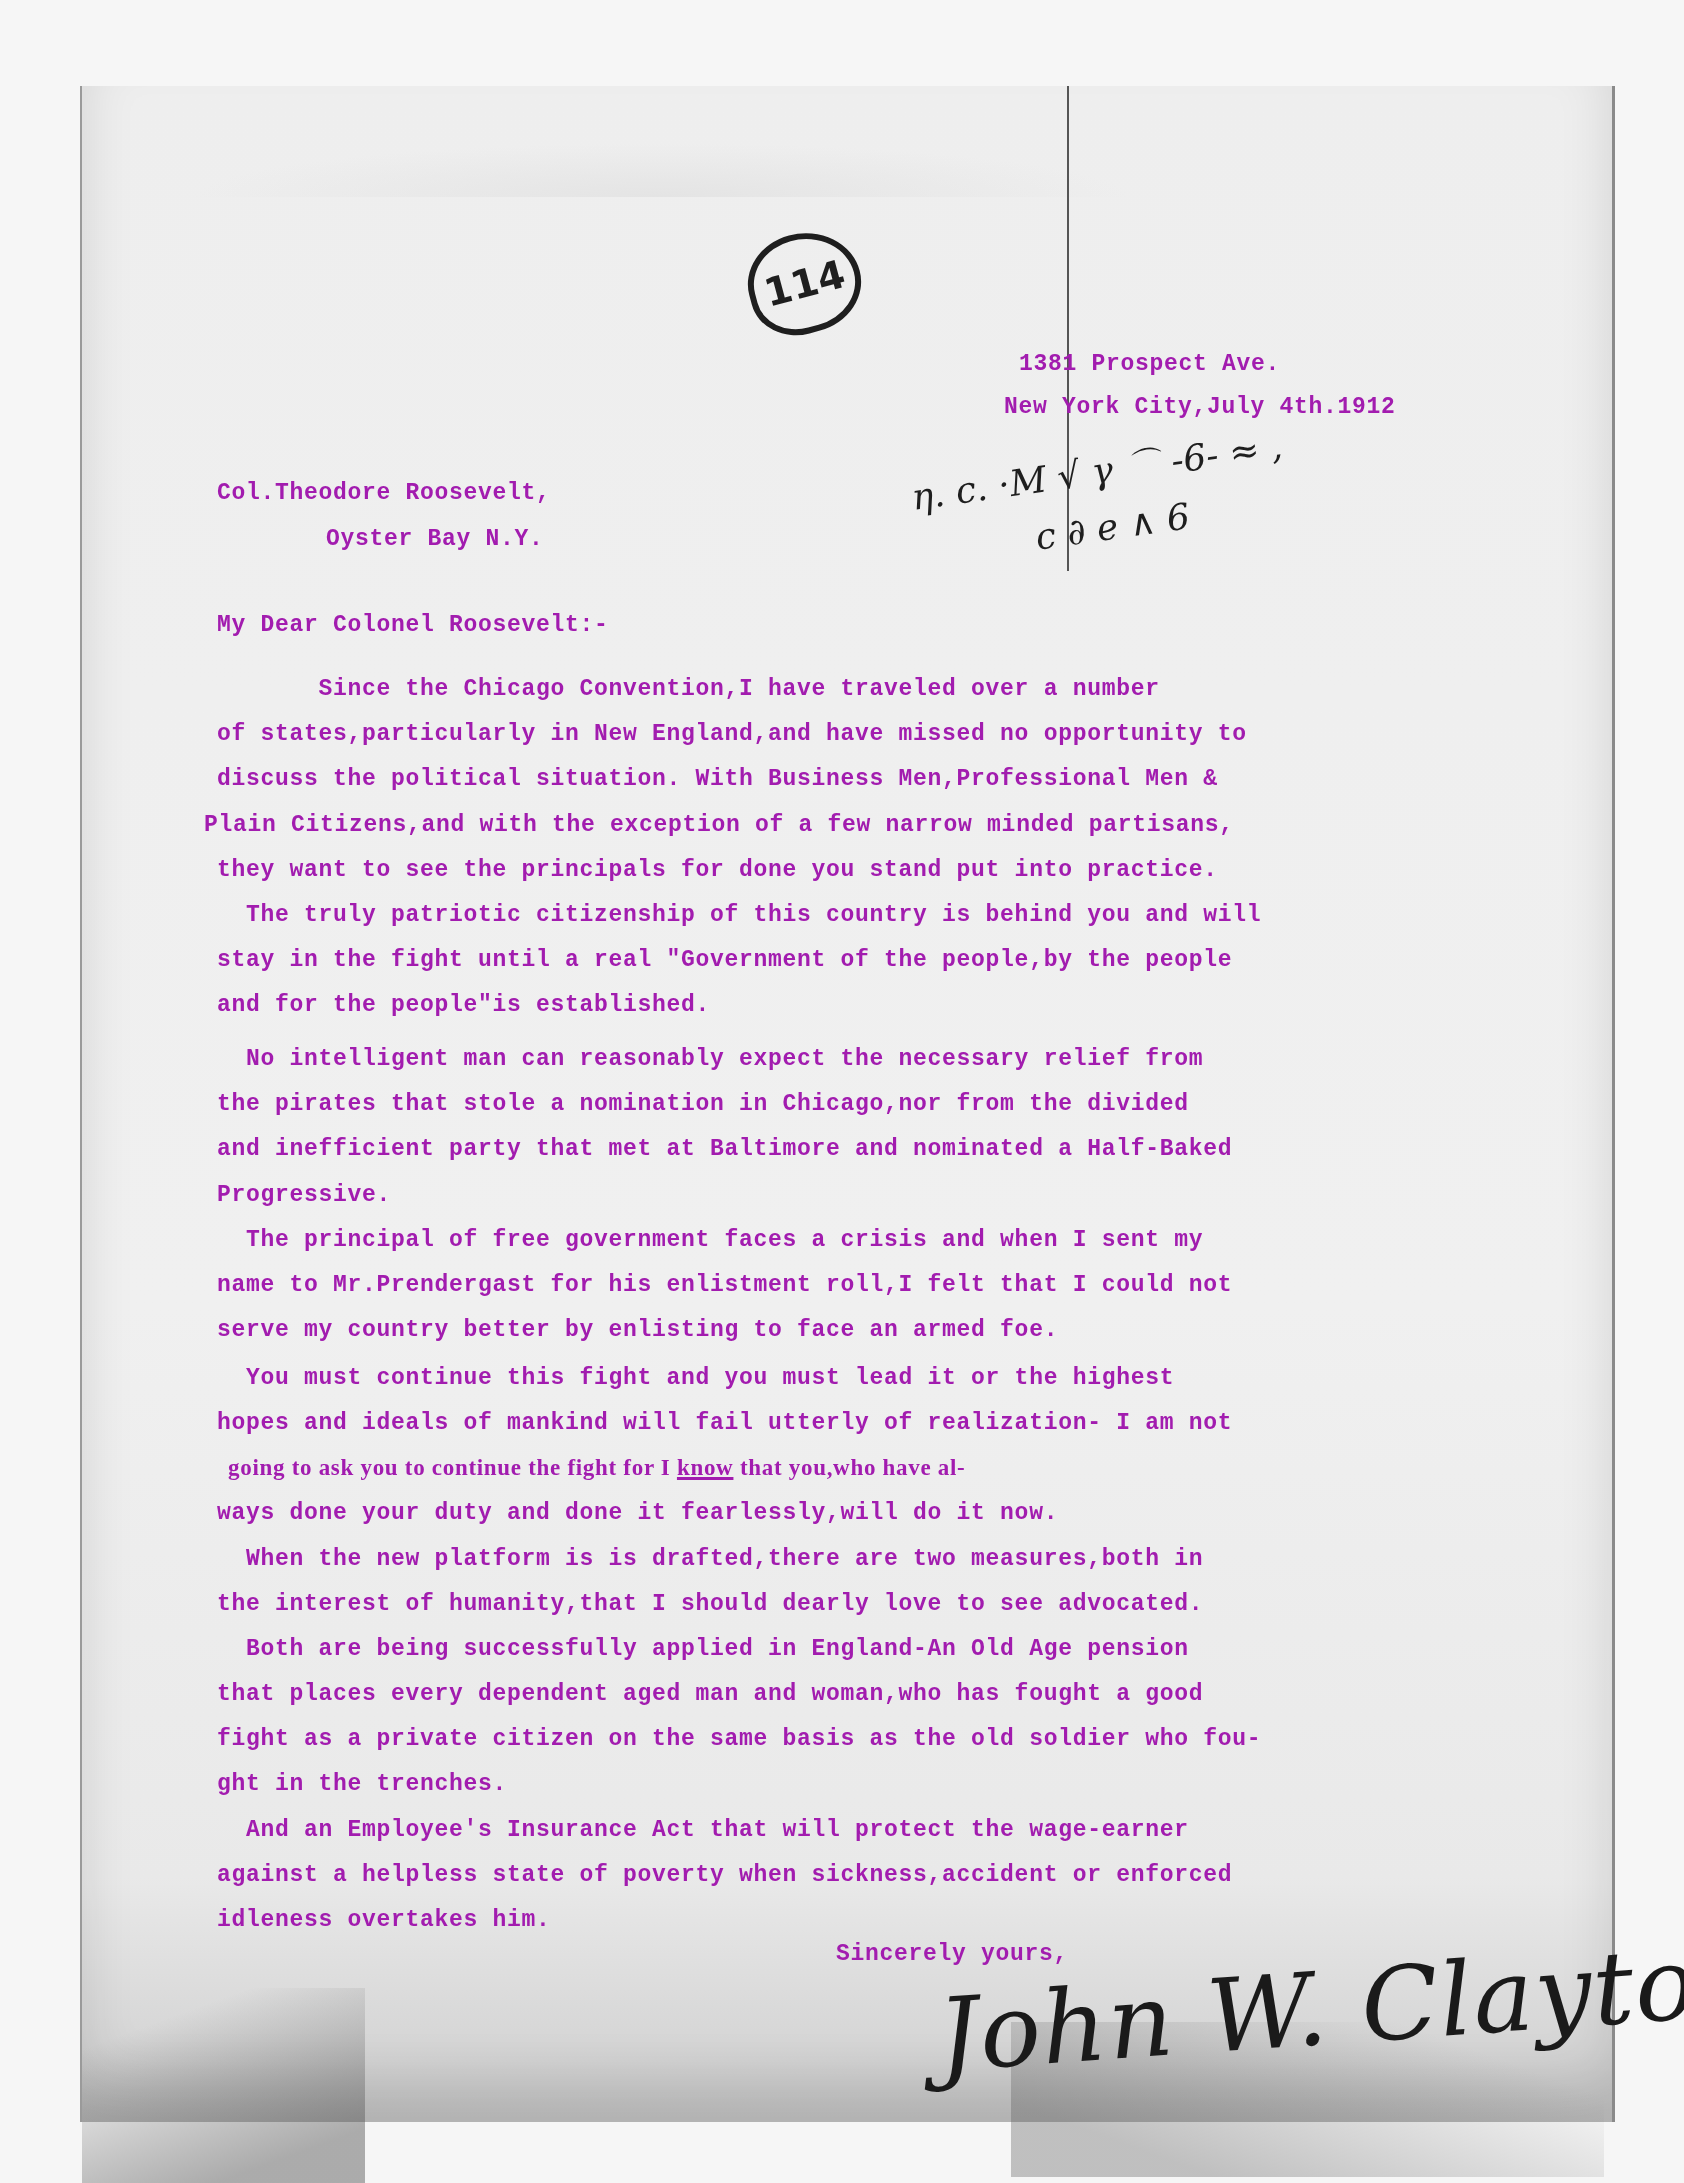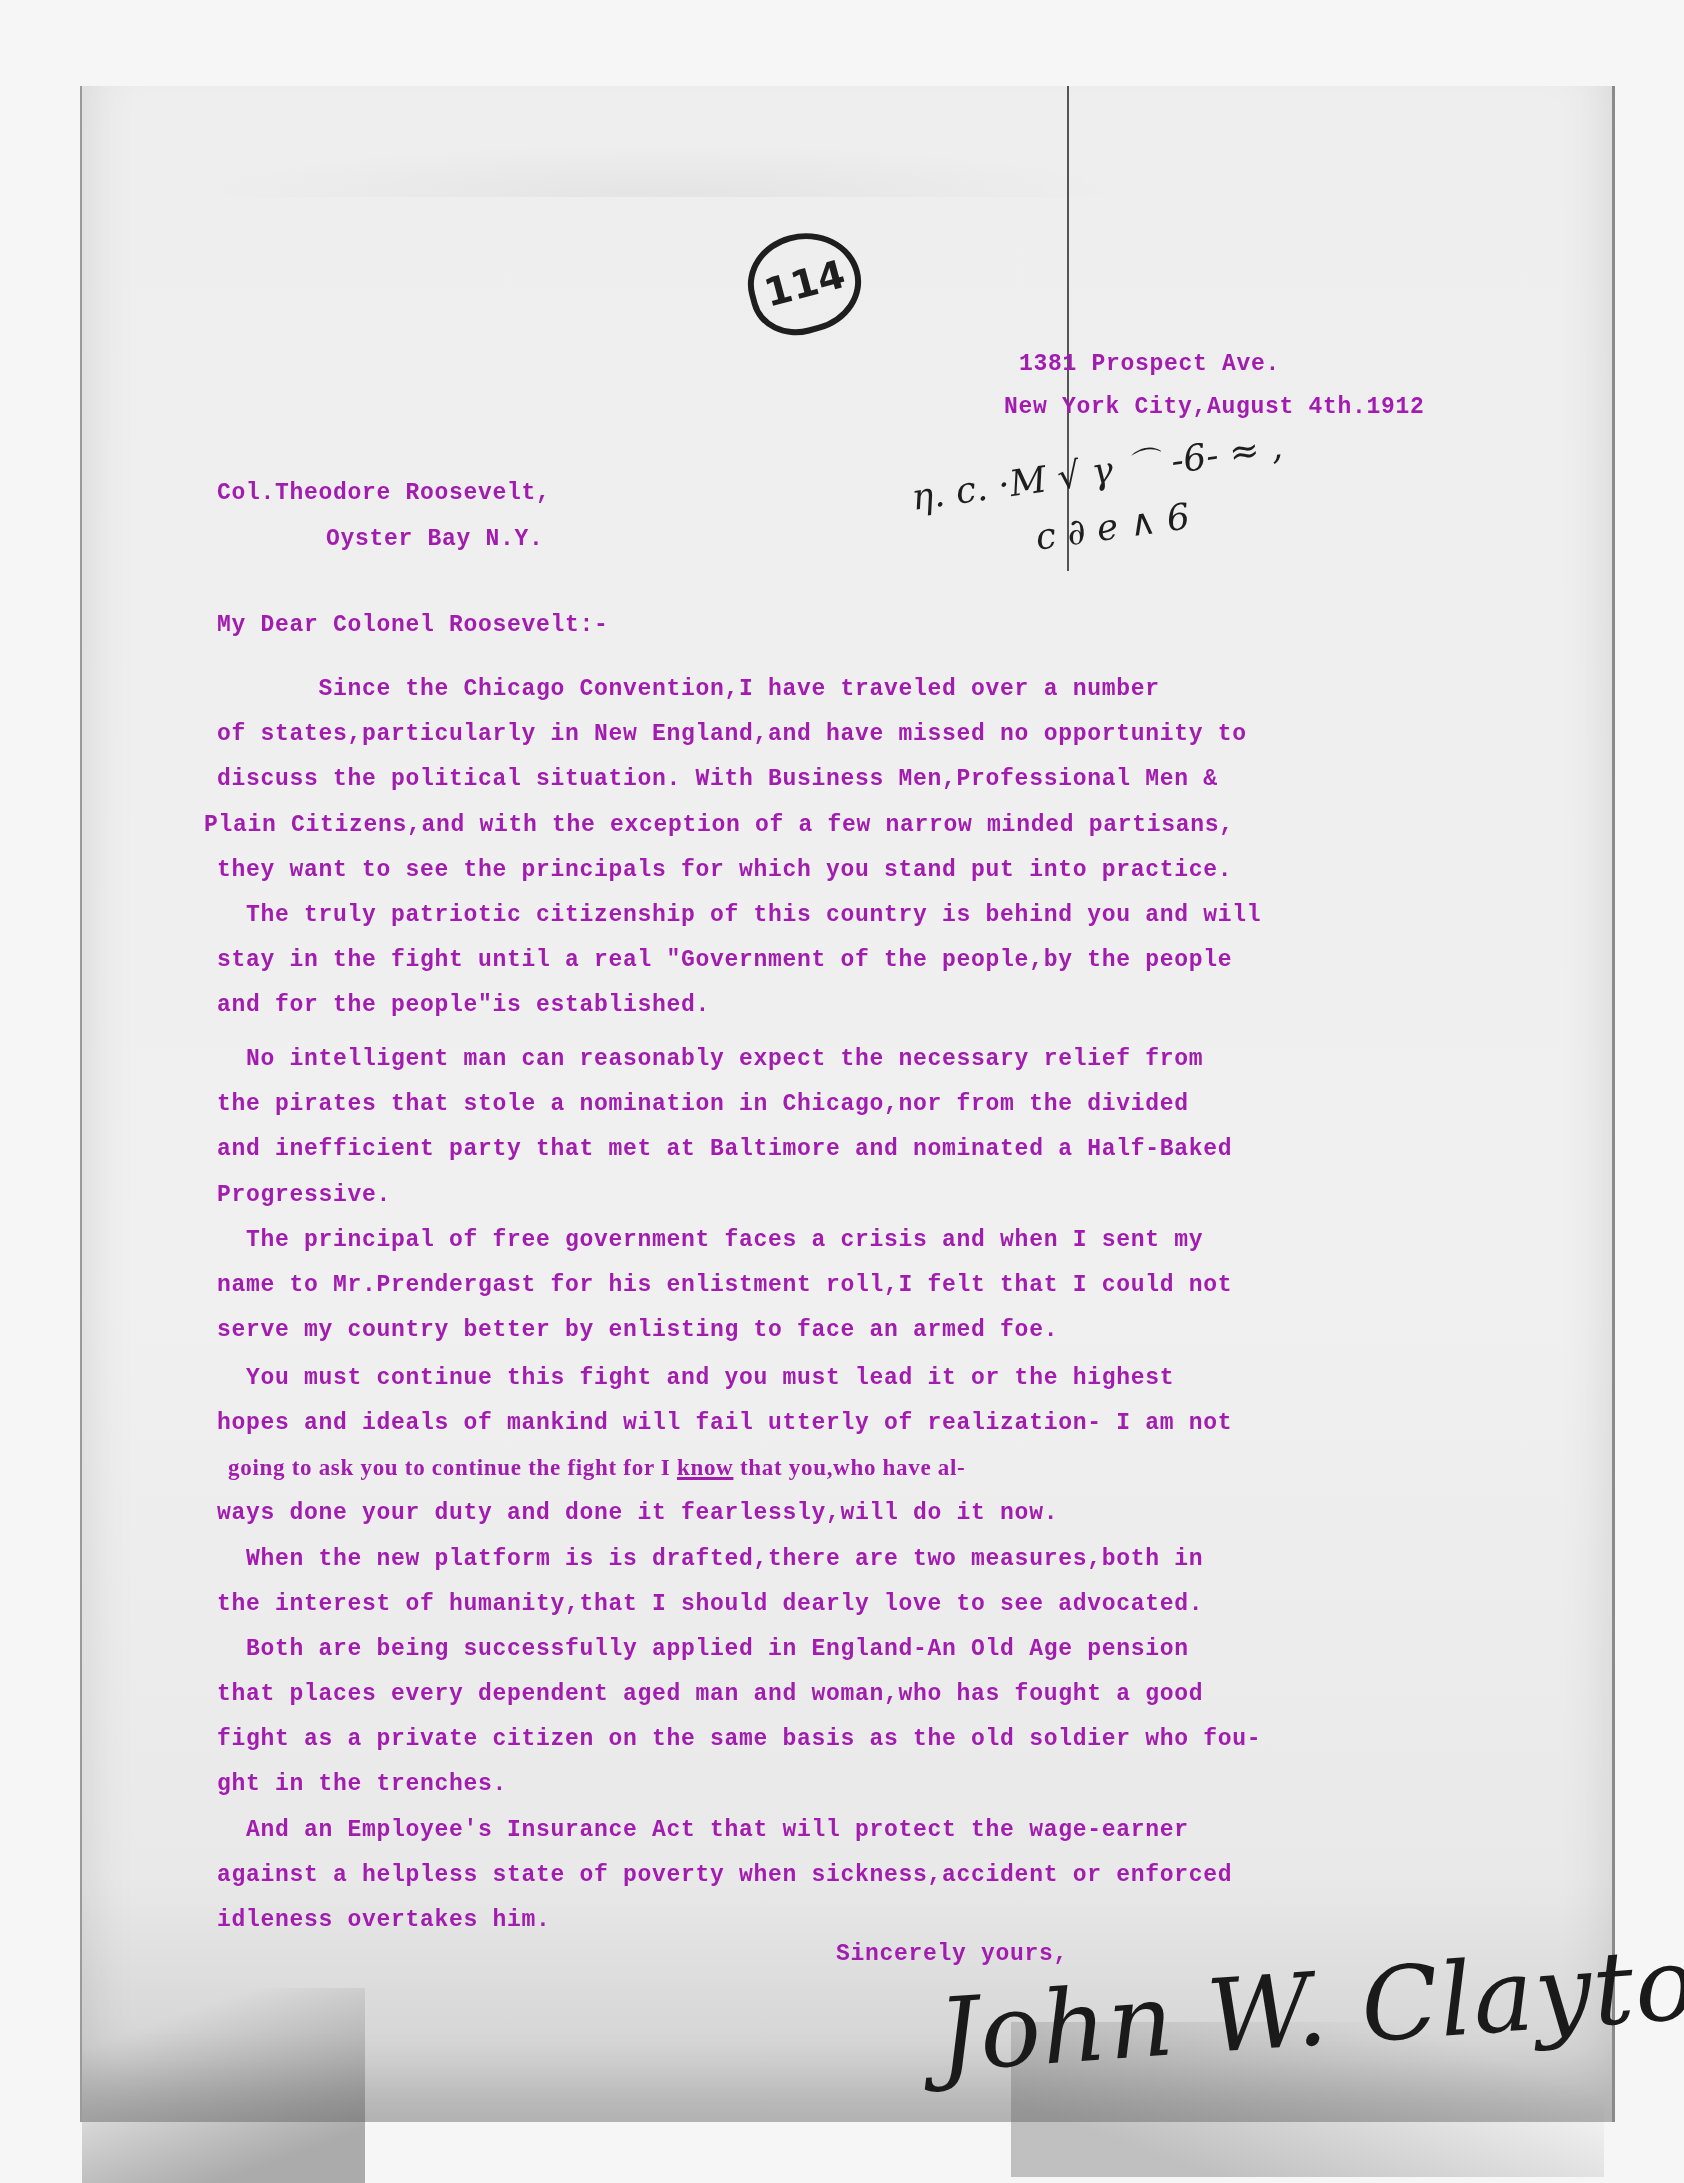--- a/index.html
+++ b/index.html
@@ -70,36 +70,36 @@
 </div>
 <div class="fold-line"></div>
 <div class="corner-shadow-left"></div>
 <div class="corner-shadow-right"></div>
 
 <div class="folio">
   <span>114</span>
 </div>
 
 <div class="type" style="left:1019px; top:351px;">1381 Prospect Ave.</div>
-<div class="type" style="left:1004px; top:394px;">New York City,August 4th.1912</div>
+<div class="type" style="left:1004px; top:394px;">New York City,July 4th.1912</div>
 
 <div class="shorthand" style="left:910px; top:448px;">η. c. ·M √ γ ⌒ -6- ≈ ,</div>
 <div class="shorthand" style="left:1035px; top:506px;">c ∂ e ∧ 6</div>
 
 <div class="type" style="left:217px; top:480px;">Col.Theodore Roosevelt,</div>
 <div class="type" style="left:326px; top:526px;">Oyster Bay N.Y.</div>
 
 <div class="type" style="left:217px; top:612px;">My Dear Colonel Roosevelt:-</div>
 
 <div>
   <div class="type" style="left:217px; top:676px;">       Since the Chicago Convention,I have traveled over a number</div>
   <div class="type" style="left:217px; top:721px;">of states,particularly in New England,and have missed no opportunity to</div>
   <div class="type" style="left:217px; top:766px;">discuss the political situation. With Business Men,Professional Men &amp;</div>
   <div class="type" style="left:204px; top:812px;">Plain Citizens,and with the exception of a few narrow minded partisans,</div>
-  <div class="type" style="left:217px; top:857px;">they want to see the principals for which you stand put into practice.</div>
+  <div class="type" style="left:217px; top:857px;">they want to see the principals for done you stand put into practice.</div>
 
   <div class="type" style="left:217px; top:902px;">  The truly patriotic citizenship of this country is behind you and will</div>
   <div class="type" style="left:217px; top:947px;">stay in the fight until a real "Government of the people,by the people</div>
   <div class="type" style="left:217px; top:992px;">and for the people"is established.</div>
 
   <div class="type" style="left:217px; top:1046px;">  No intelligent man can reasonably expect the necessary relief from</div>
   <div class="type" style="left:217px; top:1091px;">the pirates that stole a nomination in Chicago,nor from the divided</div>
   <div class="type" style="left:217px; top:1136px;">and inefficient party that met at Baltimore and nominated a Half-Baked</div>
   <div class="type" style="left:217px; top:1182px;">Progressive.</div>
 

